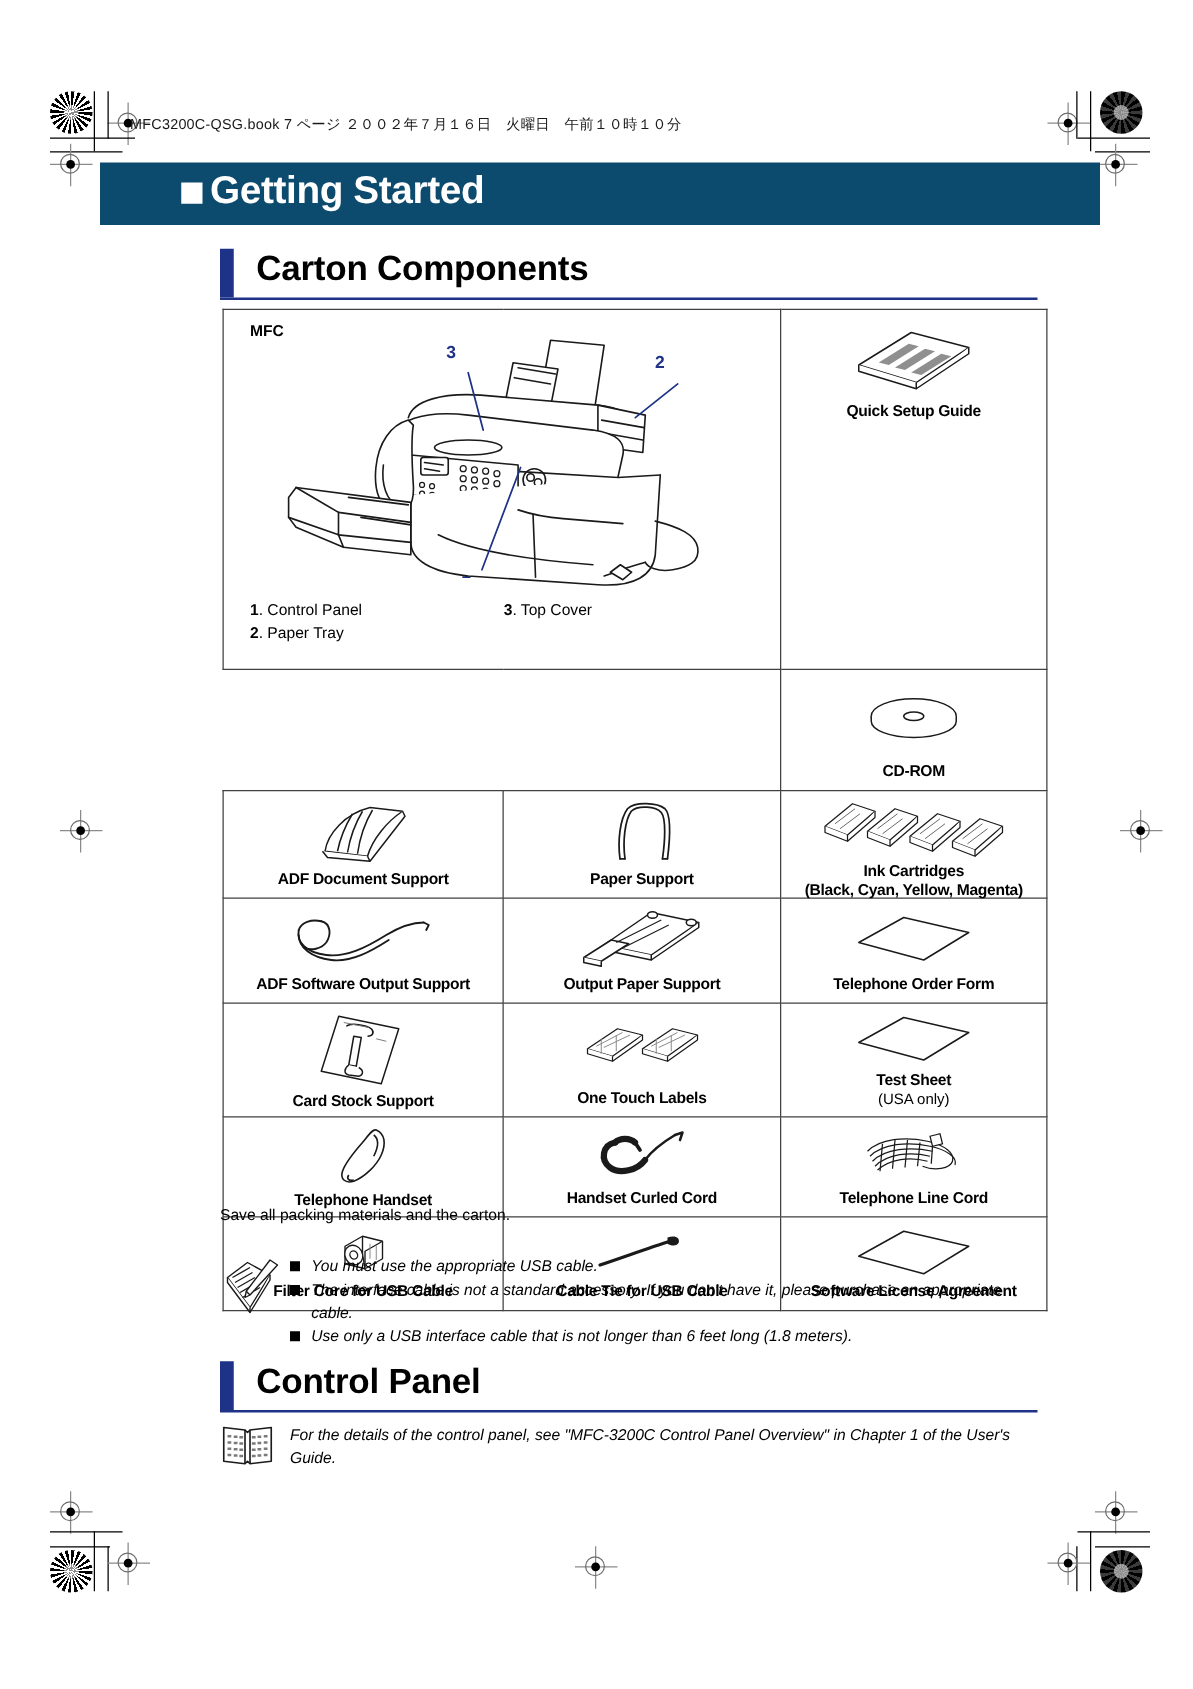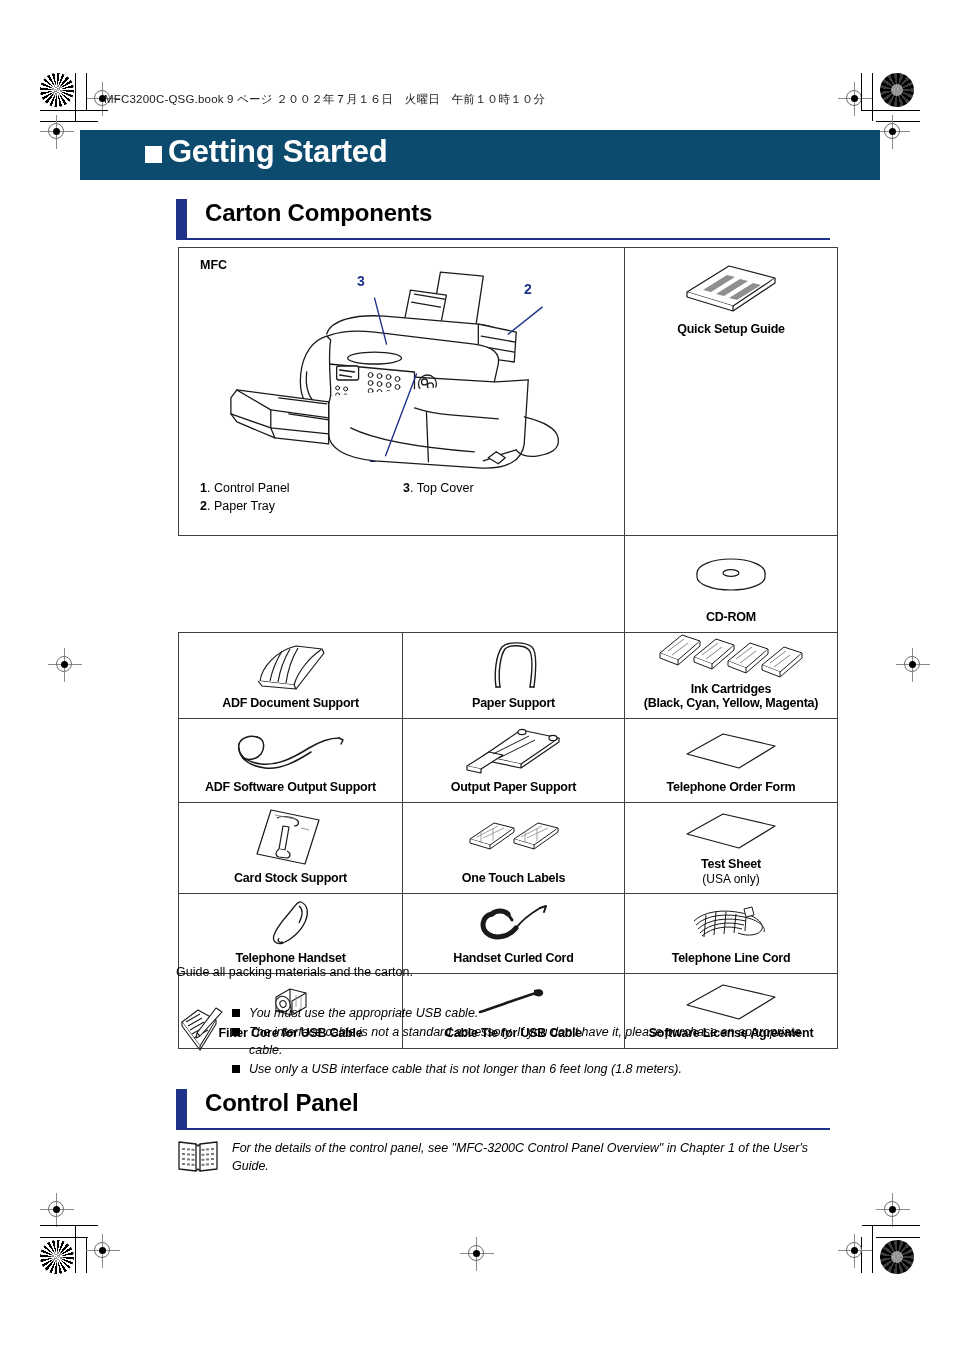--- a/index.html
+++ b/index.html
@@ -125,21 +125,21 @@
     left: 0;
     top: 0;
     width: 11px;
     height: 39px;
     background: #1e3288;
   }
   .section-head .label {
     position: absolute;
     left: 29px;
     top: 0px;
-    font-size: 24px;
+    font-size: 28px;
     font-weight: bold;
     letter-spacing: -.2px;
     color: #000000;
     text-align: right;
   }
   .section-head .rule {
     position: absolute;
     left: 0;
     top: 39px;
     width: 654px;
@@ -162,21 +162,20 @@
     padding: 0;
     background: #ffffff;
   }
   .cell {
     position: relative;
     box-sizing: border-box;
     padding: 6px 4px 7px 4px;
     display: flex;
     flex-direction: column;
     align-items: center;
-    justify-content: flex-end;
     height: 100%;
   }
   .cell .art {
     flex: 1 1 auto;
     display: flex;
     align-items: center;
     justify-content: center;
     width: 100%;
   }
   .cap {
@@ -392,21 +391,21 @@
     <div class="dot"></div>
 </div>
 
 <div class="regmark" style="left:460px; top:1237px;">
   <div class="cross-h"></div>
     <div class="cross-v"></div>
     <div class="ring"></div>
     <div class="dot"></div>
 </div>
 
-<div class="header-line">MFC3200C-QSG.book 9 ページ ２００２年７月１６日　火曜日　午前１０時１０分</div>
+<div class="header-line">MFC3200C-QSG.book 7 ページ ２００２年７月１６日　火曜日　午前１０時１０分</div>
 
 <div class="title-banner">
   <div class="sq"></div>
   <div class="txt">Getting Started</div>
 </div>
 
 <div class="section-head" style="top:199px;">
   <div class="bar"></div>
   <div class="label">Carton Components</div>
   <div class="rule"></div>
@@ -840,21 +839,21 @@
           </svg>
         </div>
         <div class="cap">Software License Agreement</div>
       </div>
     </td>
   </tr>
   </tbody>
 </table>
 
 <div class="plain-note">
-  <div>Guide all packing materials and the carton.</div>
+  <div>Save all packing materials and the carton.</div>
 </div>
 
 <div class="tip">
   <div class="icon-slot">
     <svg width="48" height="46" viewBox="0 0 48 46">
       <g stroke="#1a1a1a" stroke-width="1.1" fill="#fff" stroke-linejoin="round">
         <path d="M6 16 L22 4 L40 14 L24 40 Z"></path>
         <path d="M6 16 L6 20 L24 44 L24 40"></path>
         <path d="M40 14 L40 18 L24 44"></path>
       </g>

